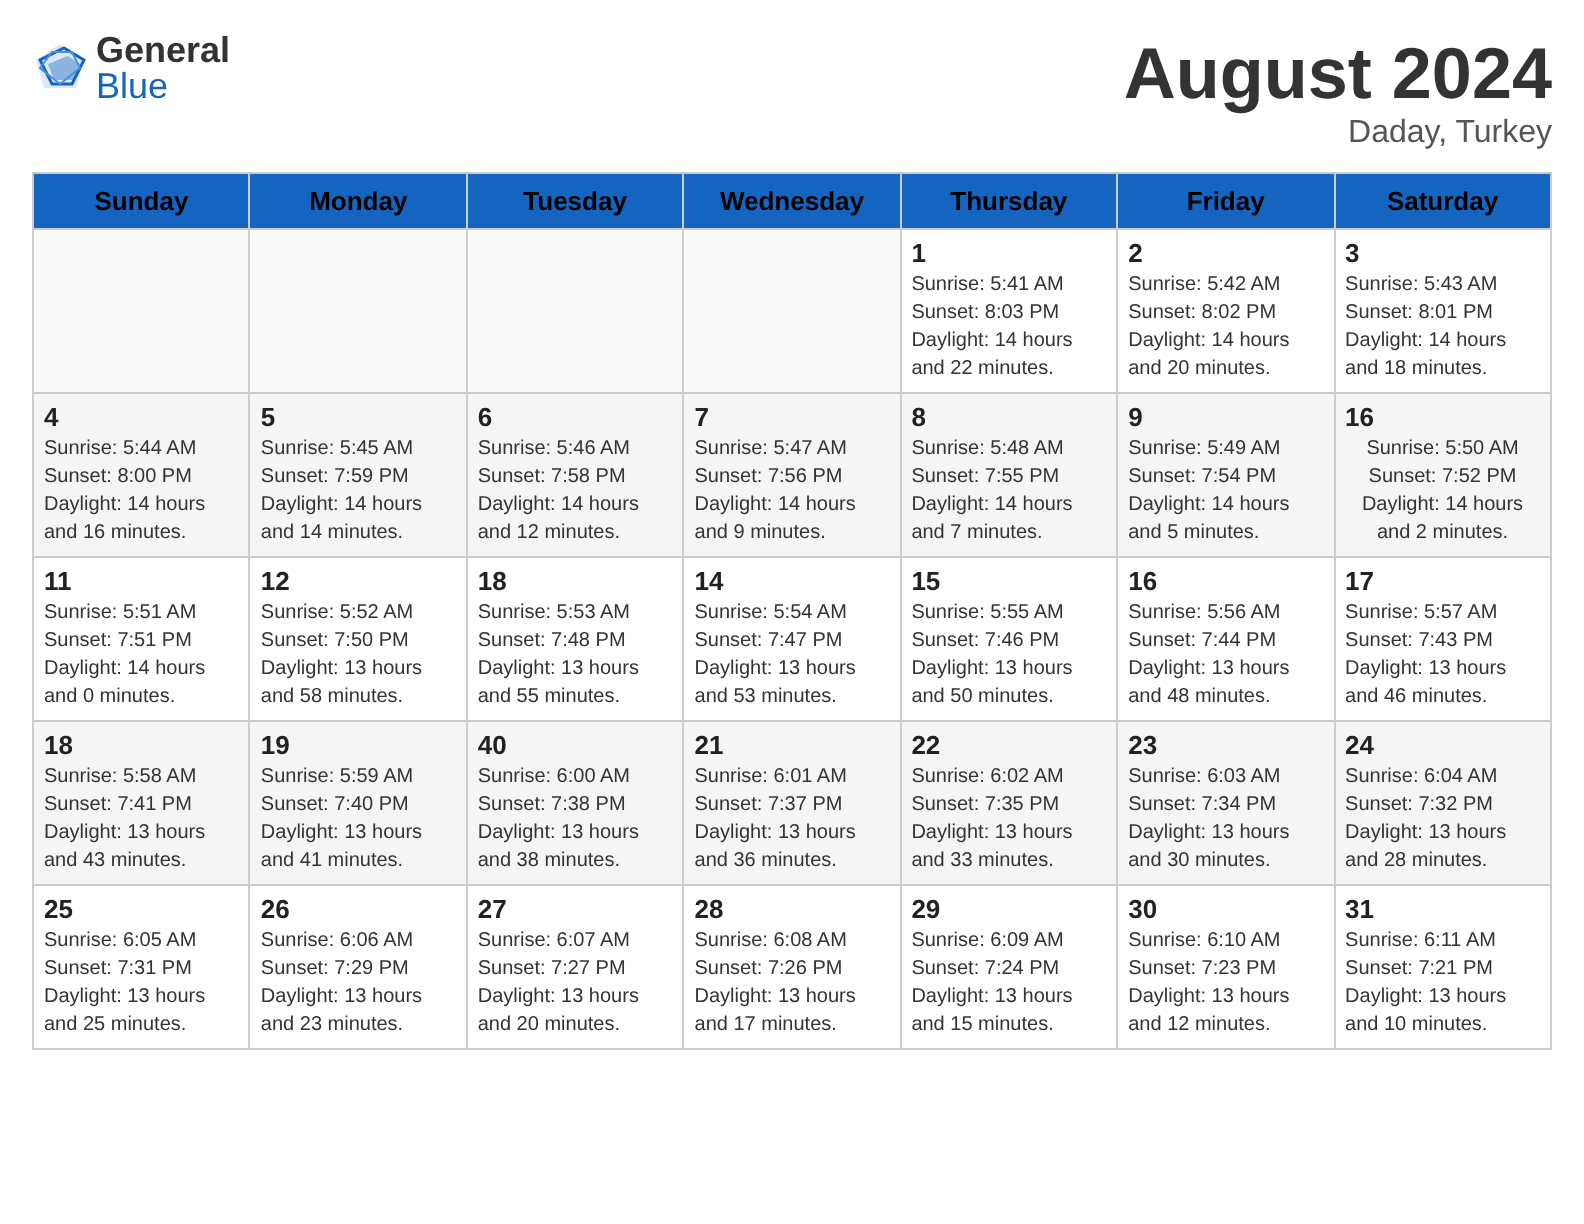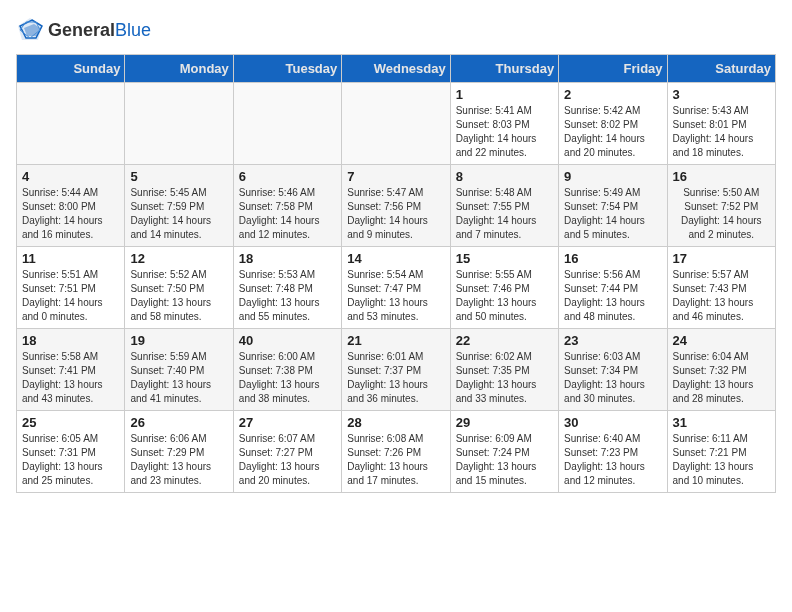--- a/index.html
+++ b/index.html
@@ -15,20 +15,21 @@
       justify-content: space-between;
       align-items: flex-start;
       margin-bottom: 10px;
     }
     .logo {
       display: flex;
       align-items: center;
     }
     .logo-text {
       display: flex;
+      flex-direction: column;
       line-height: 1;
     }
     .logo-general {
       font-size: 18px;
       font-weight: bold;
       color: #333;
     }
     .logo-blue {
       font-size: 18px;
       font-weight: normal;
@@ -51,23 +52,23 @@
       font-size: 16px;
       color: #555;
     }
     table {
       width: 100%;
       border-collapse: collapse;
       font-size: 11px;
     }
     thead tr th {
       background-color: #1565c0;
-      color: #e5e5e5;
+      color: #000000;
       padding: 6px 4px;
-      text-align: right;
+      text-align: center;
       font-size: 13px;
       font-weight: bold;
       border: 1px solid #ccc;
     }
     tbody tr td {
       border: 1px solid #ccc;
       padding: 4px 5px;
       vertical-align: top;
       height: 80px;
       width: calc(100% / 7);
@@ -103,20 +104,24 @@
       <polygon points="14,2 26,10 22,24 6,24 2,10" fill="#1565c0" opacity="0.15"></polygon>
       <polygon points="16,4 26,10 20,22 10,22 4,10" fill="none" stroke="#1565c0" stroke-width="1.5"></polygon>
       <polygon points="18,8 24,12 21,20 11,20 8,12" fill="#1565c0" opacity="0.4"></polygon>
       <path d="M10,6 L20,6 L24,14 L14,22 L4,14 Z" fill="none" stroke="#4a90d9" stroke-width="1"></path>
     </svg>
     <div class="logo-text">
       <span class="logo-general">General</span>
       <span class="logo-blue">Blue</span>
     </div>
   </div>
+  <div class="title-area">
+    <div class="month-year">August 2024</div>
+    <div class="location">Daday, Turkey</div>
+  </div>
 </div>
 
 <table>
   <thead>
     <tr>
     <th>Sunday</th>
         <th>Monday</th>
         <th>Tuesday</th>
         <th>Wednesday</th>
         <th>Thursday</th>
@@ -336,21 +341,21 @@
         </td>
         <td>
           <span class="day-number">29</span>
           <div class="day-info" style="white-space: pre-line;">Sunrise: 6:09 AM
 Sunset: 7:24 PM
 Daylight: 13 hours
 and 15 minutes.</div>
         </td>
         <td>
           <span class="day-number">30</span>
-          <div class="day-info" style="white-space: pre-line;">Sunrise: 6:40 AM
+          <div class="day-info" style="white-space: pre-line;">Sunrise: 6:10 AM
 Sunset: 7:23 PM
 Daylight: 13 hours
 and 12 minutes.</div>
         </td>
         <td>
           <span class="day-number">31</span>
           <div class="day-info" style="white-space: pre-line;">Sunrise: 6:11 AM
 Sunset: 7:21 PM
 Daylight: 13 hours
 and 10 minutes.</div>

